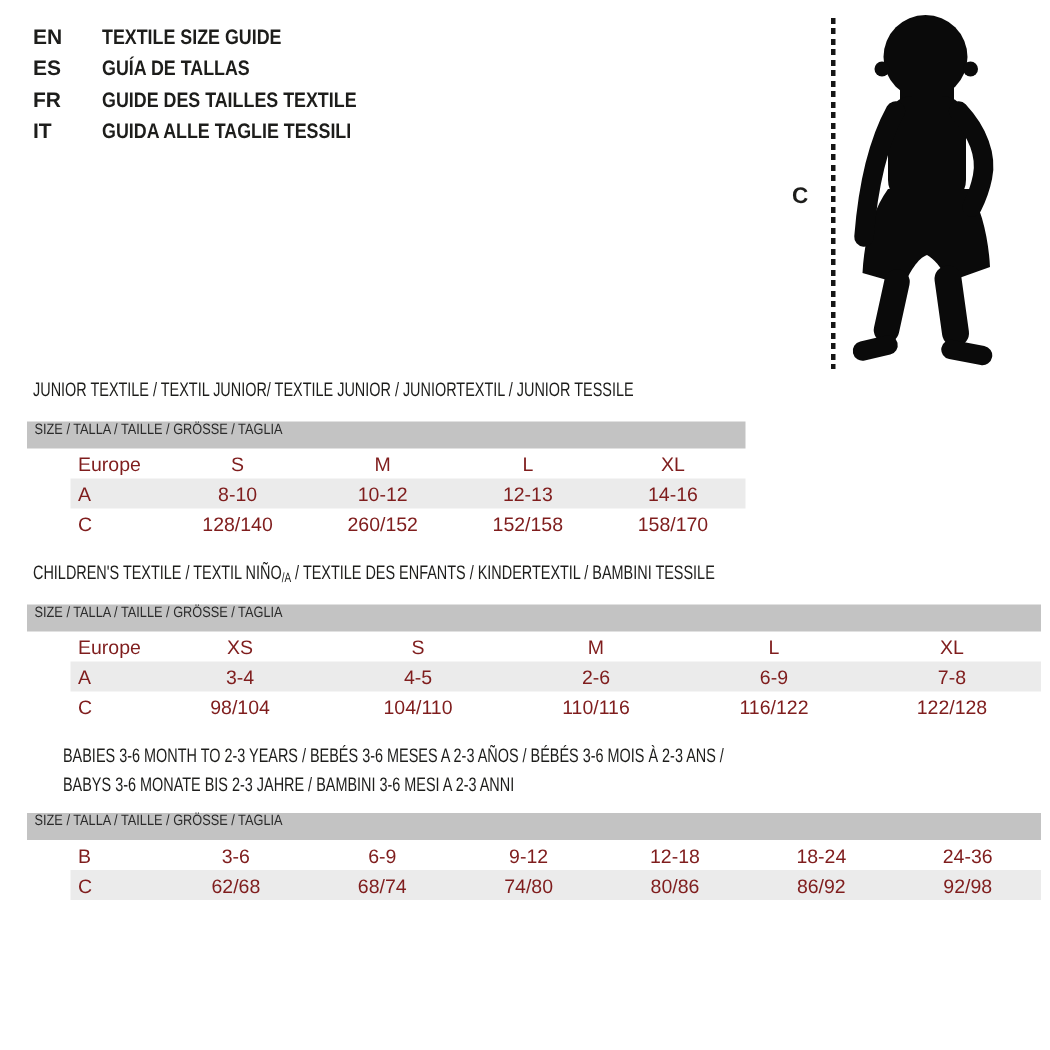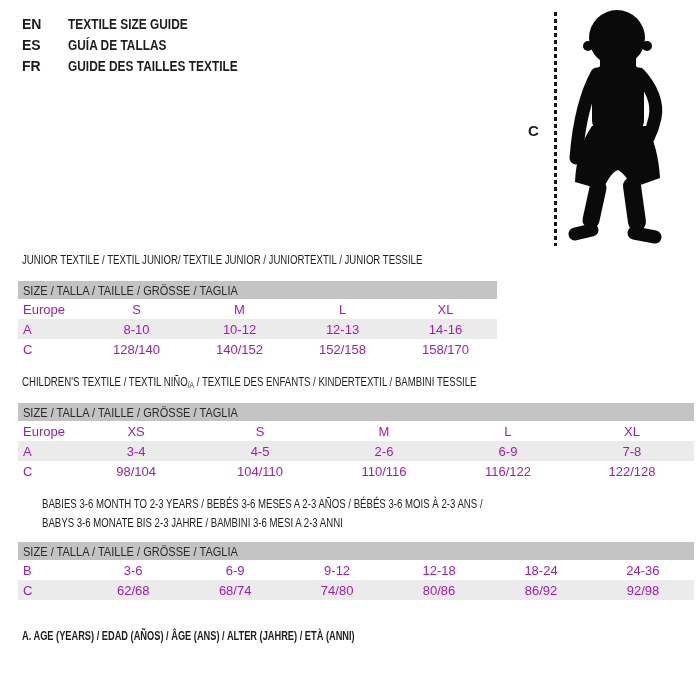--- a/index.html
+++ b/index.html
@@ -28,23 +28,23 @@
   #t1-title{top:252px;}
   #t2-title{top:374px;}
   #t3-title{top:494px;line-height:19px;margin-left:20px;}
   .sub{font-size:9px;vertical-align:-2px;}
 
   
   .size-table{position:absolute;left:18px;}
   #t1{top:281px;width:479px;}
   #t2{top:403px;width:676px;}
   #t3{top:542px;width:676px;}
-  .size-bar{height:18px;background:#c3c3c3;display:flex;align-items:center;padding-left:5px;
-    font-size:13px;color:#2b2b2b;}
-  .trow{display:flex;height:20px;align-items:center;font-size:13px;color:#a21caf;}
+  .size-bar{height:18px;background:#c3c3c3;display:flex;padding-left:5px;
+    font-size:10px;color:#2b2b2b;}
+  .trow{display:flex;height:20px;align-items:center;font-size:13px;color:#7f1d1d;margin-left:29px;}
   .trow.shaded{background:#ebebeb;}
   .tlabel{padding-left:5px;box-sizing:border-box;}
   .tcell{text-align:center;}
   #t1 .tlabel{width:14%;} #t1 .tcell{width:21.5%;}
   #t2 .tlabel{width:8.3%;} #t2 .tcell{width:18.34%;}
   #t3 .tlabel{width:9.5%;} #t3 .tcell{width:15.083%;}
 
   
   .footnotes{position:absolute;left:22px;top:626px;font-weight:bold;font-size:12.5px;line-height:21px;}
 </style>
@@ -56,20 +56,24 @@
     <span class="lang-code">EN</span>
     <span class="lang-label cond85">TEXTILE SIZE GUIDE</span>
   </div>
   <div class="lang-row">
     <span class="lang-code">ES</span>
     <span class="lang-label cond85">GUÍA DE TALLAS</span>
   </div>
   <div class="lang-row">
     <span class="lang-code">FR</span>
     <span class="lang-label cond85">GUIDE DES TAILLES TEXTILE</span>
+  </div>
+  <div class="lang-row">
+    <span class="lang-code">IT</span>
+    <span class="lang-label cond85">GUIDA ALLE TAGLIE TESSILI</span>
   </div>
 </div>
 
 <div class="height-line"></div>
 <div class="height-c">C</div>
 <svg class="silhouette" viewBox="0 0 120 236" xmlns="http://www.w3.org/2000/svg">
   <g fill="#0a0a0a" stroke="none">
     <ellipse cx="55" cy="30" rx="28" ry="28"></ellipse>
     <circle cx="26" cy="38" r="5"></circle>
     <circle cx="85" cy="38" r="5"></circle>
@@ -104,21 +108,21 @@
   <div class="trow shaded">
     <span class="tlabel">A</span>
     <span class="tcell">8-10</span>
     <span class="tcell">10-12</span>
     <span class="tcell">12-13</span>
     <span class="tcell">14-16</span>
   </div>
   <div class="trow">
     <span class="tlabel">C</span>
     <span class="tcell">128/140</span>
-    <span class="tcell">140/152</span>
+    <span class="tcell">260/152</span>
     <span class="tcell">152/158</span>
     <span class="tcell">158/170</span>
   </div>
 </div>
 
 <div class="sec-title" id="t2-title">
   <span class="cond"><span>CHILDREN'S TEXTILE / TEXTIL NIÑO</span><span class="sub">/A</span><span> / TEXTILE DES ENFANTS / KINDERTEXTIL / BAMBINI TESSILE</span></span>
 </div>
 <div class="size-table" id="t2">
   <div class="size-bar">
@@ -172,14 +176,13 @@
     <span class="tcell">62/68</span>
     <span class="tcell">68/74</span>
     <span class="tcell">74/80</span>
     <span class="tcell">80/86</span>
     <span class="tcell">86/92</span>
     <span class="tcell">92/98</span>
   </div>
 </div>
 
 <div class="footnotes">
-  <div><span class="cond" style="transform:scaleX(0.74)">A. AGE (YEARS) / EDAD (AÑOS) / ÂGE (ANS) / ALTER (JAHRE) / ETÀ (ANNI)</span></div>
 </div>
 
 </body></html>

